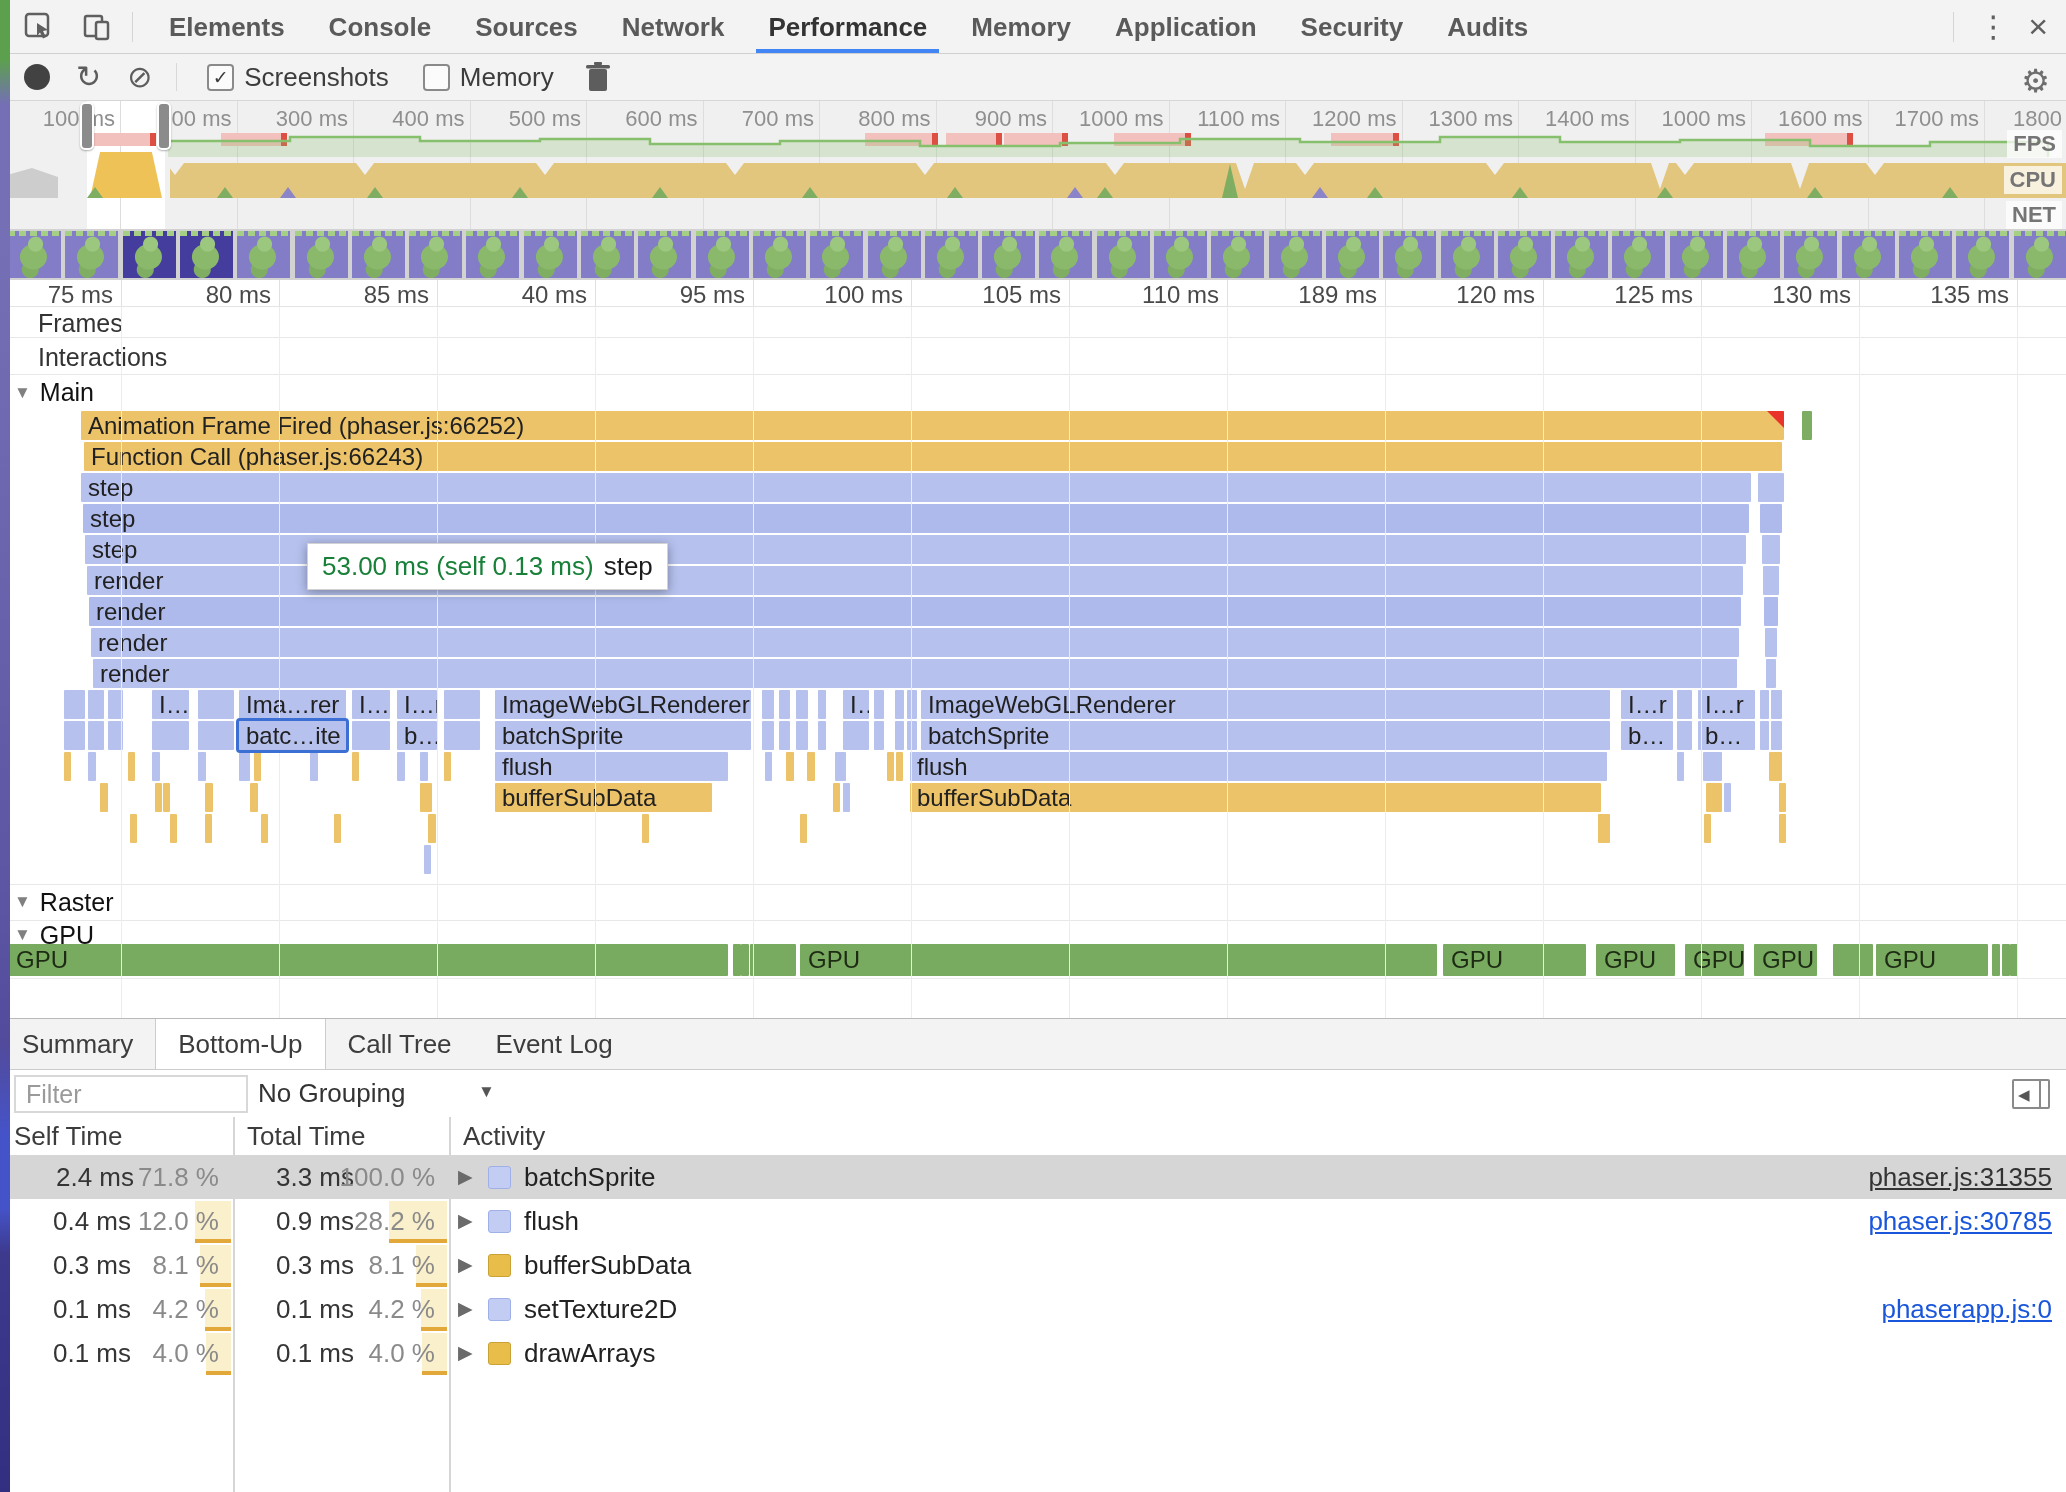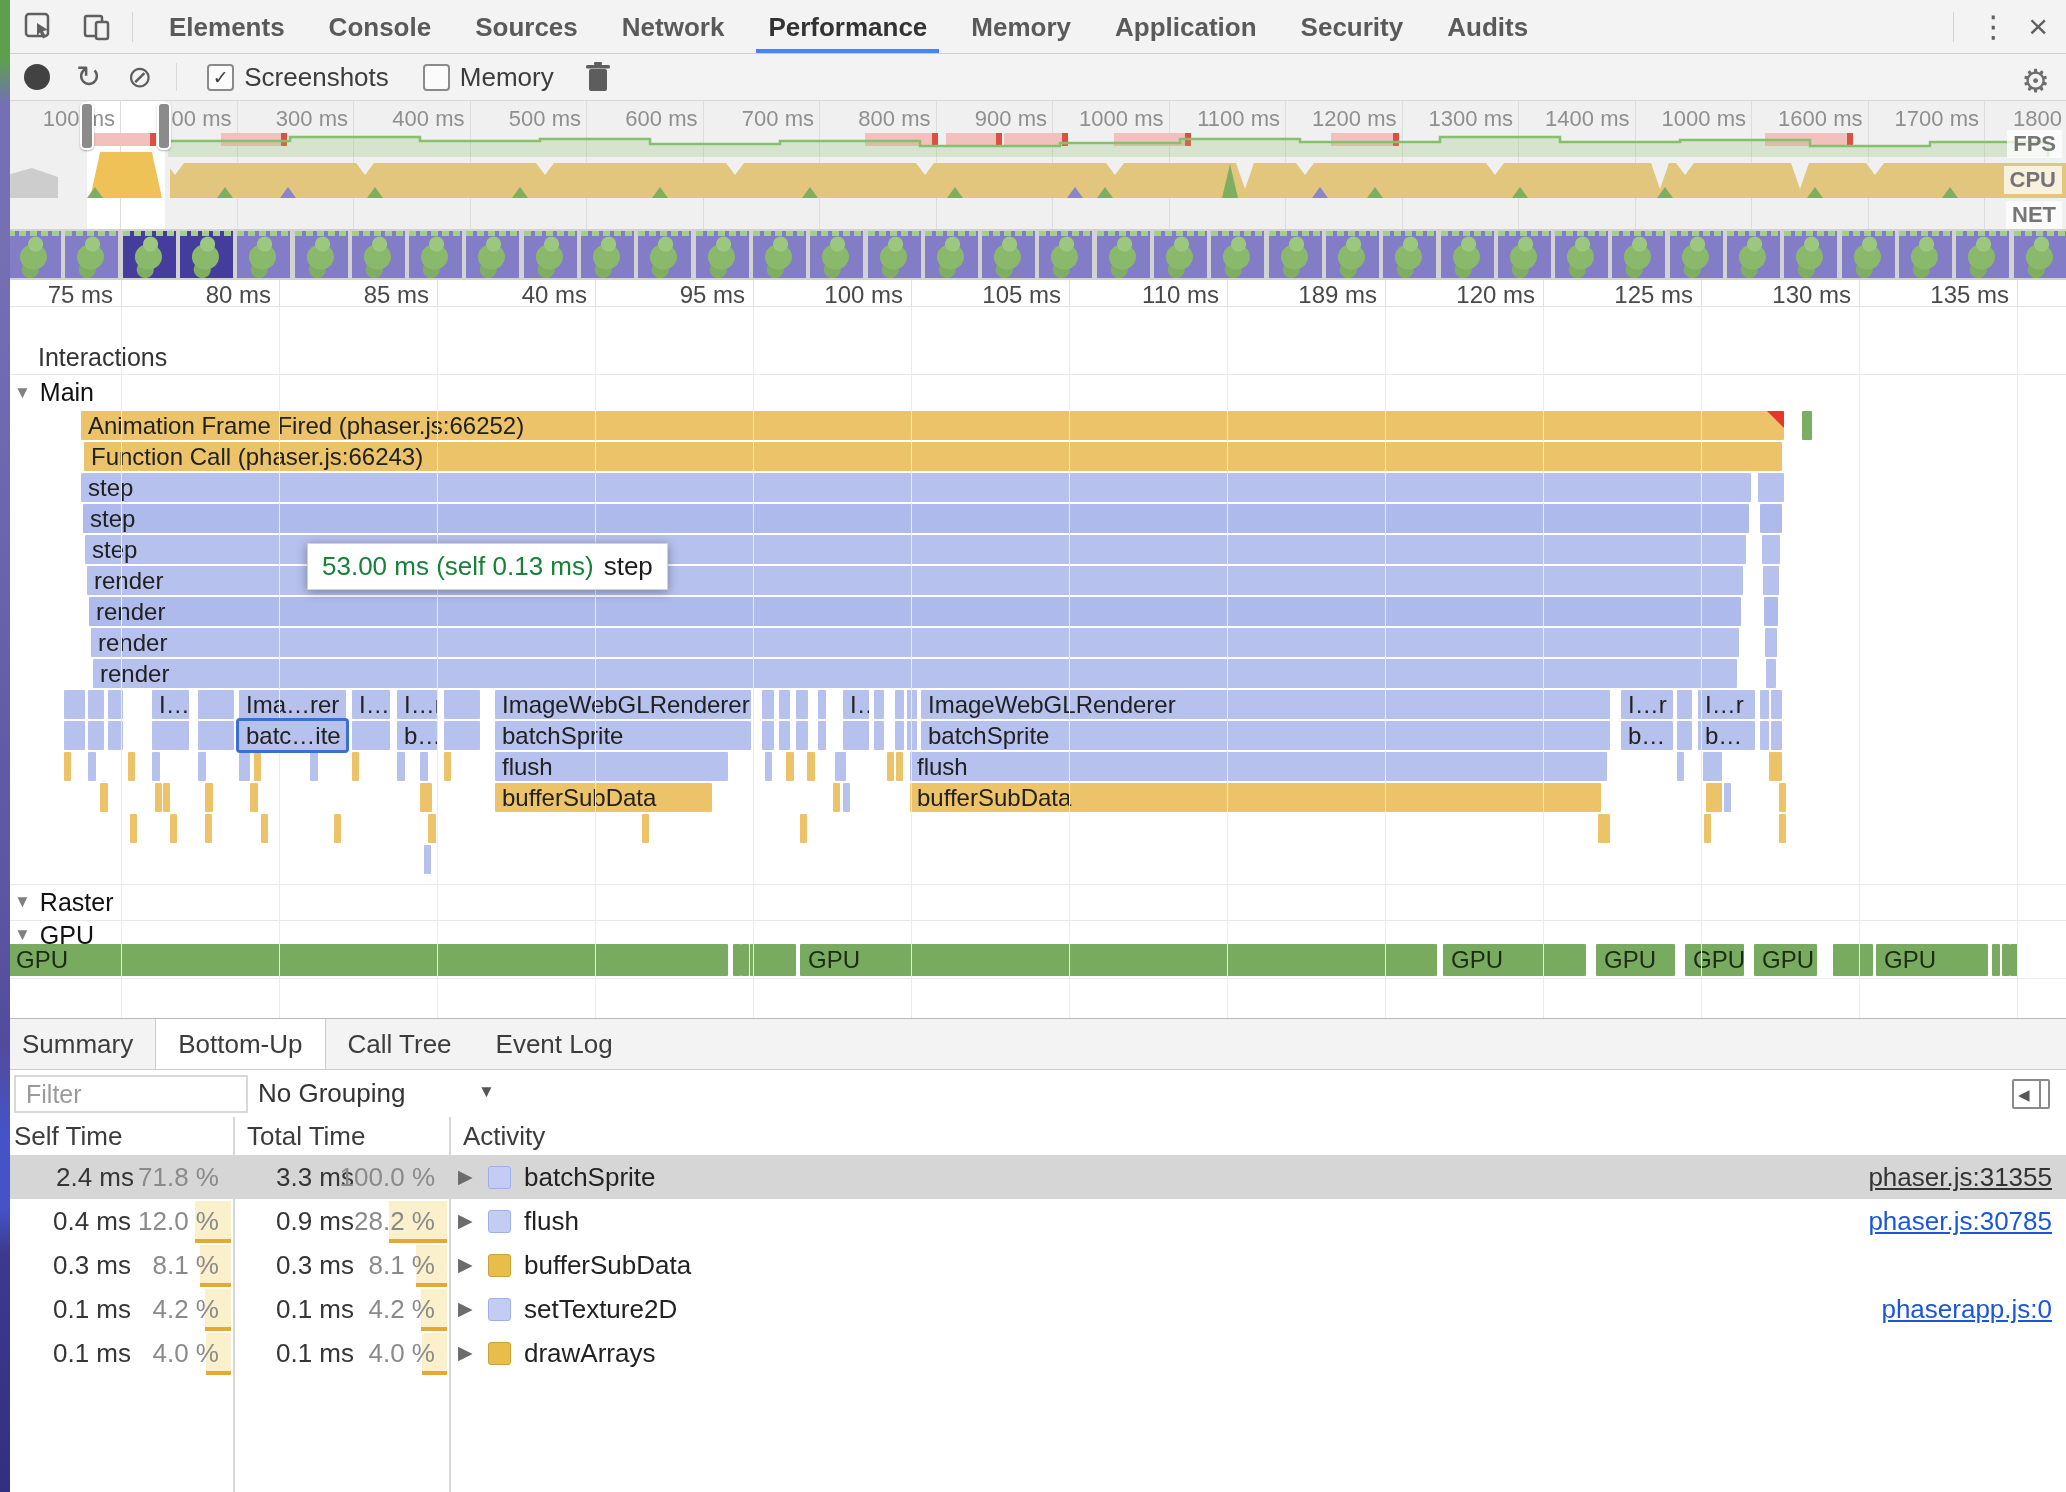--- a/index.html
+++ b/index.html
@@ -360,20 +360,23 @@
       <div class="rlabel" style="right: 531px;">120 ms</div>
       <div class="rgrid" style="left: 1701px;"></div>
       <div class="rlabel" style="right: 373px;">125 ms</div>
       <div class="rgrid" style="left: 1859px;"></div>
       <div class="rlabel" style="right: 215px;">130 ms</div>
       <div class="rgrid" style="left: 2017px;"></div>
       <div class="rlabel" style="right: 57px;">135 ms</div>
     </div>
 
   <div class="tracks" id="tracks">
+    <div class="trow" style="top:0;height:31px;">
+      <span class="trowlab">Frames</span>
+    </div>
     <div class="trow" style="top:31px;height:37px;">
       <span class="trowlab" style="top:6px;">Interactions</span>
     </div>
     <div class="sechdr" style="top:72px;">
       <span class="tri">▼</span>
       <span>Main</span>
     </div>
     <div id="flame" style="position:absolute;left:0;top:105px;width:2066px;height:466px;">
         <div class="seg cy redc" style="left: 81px; top: 0px; width: 1703px;">Animation Frame Fired (phaser.js:66252)</div>
         <div class="seg cg" style="left: 1802px; top: 0px; width: 10px;"></div>

